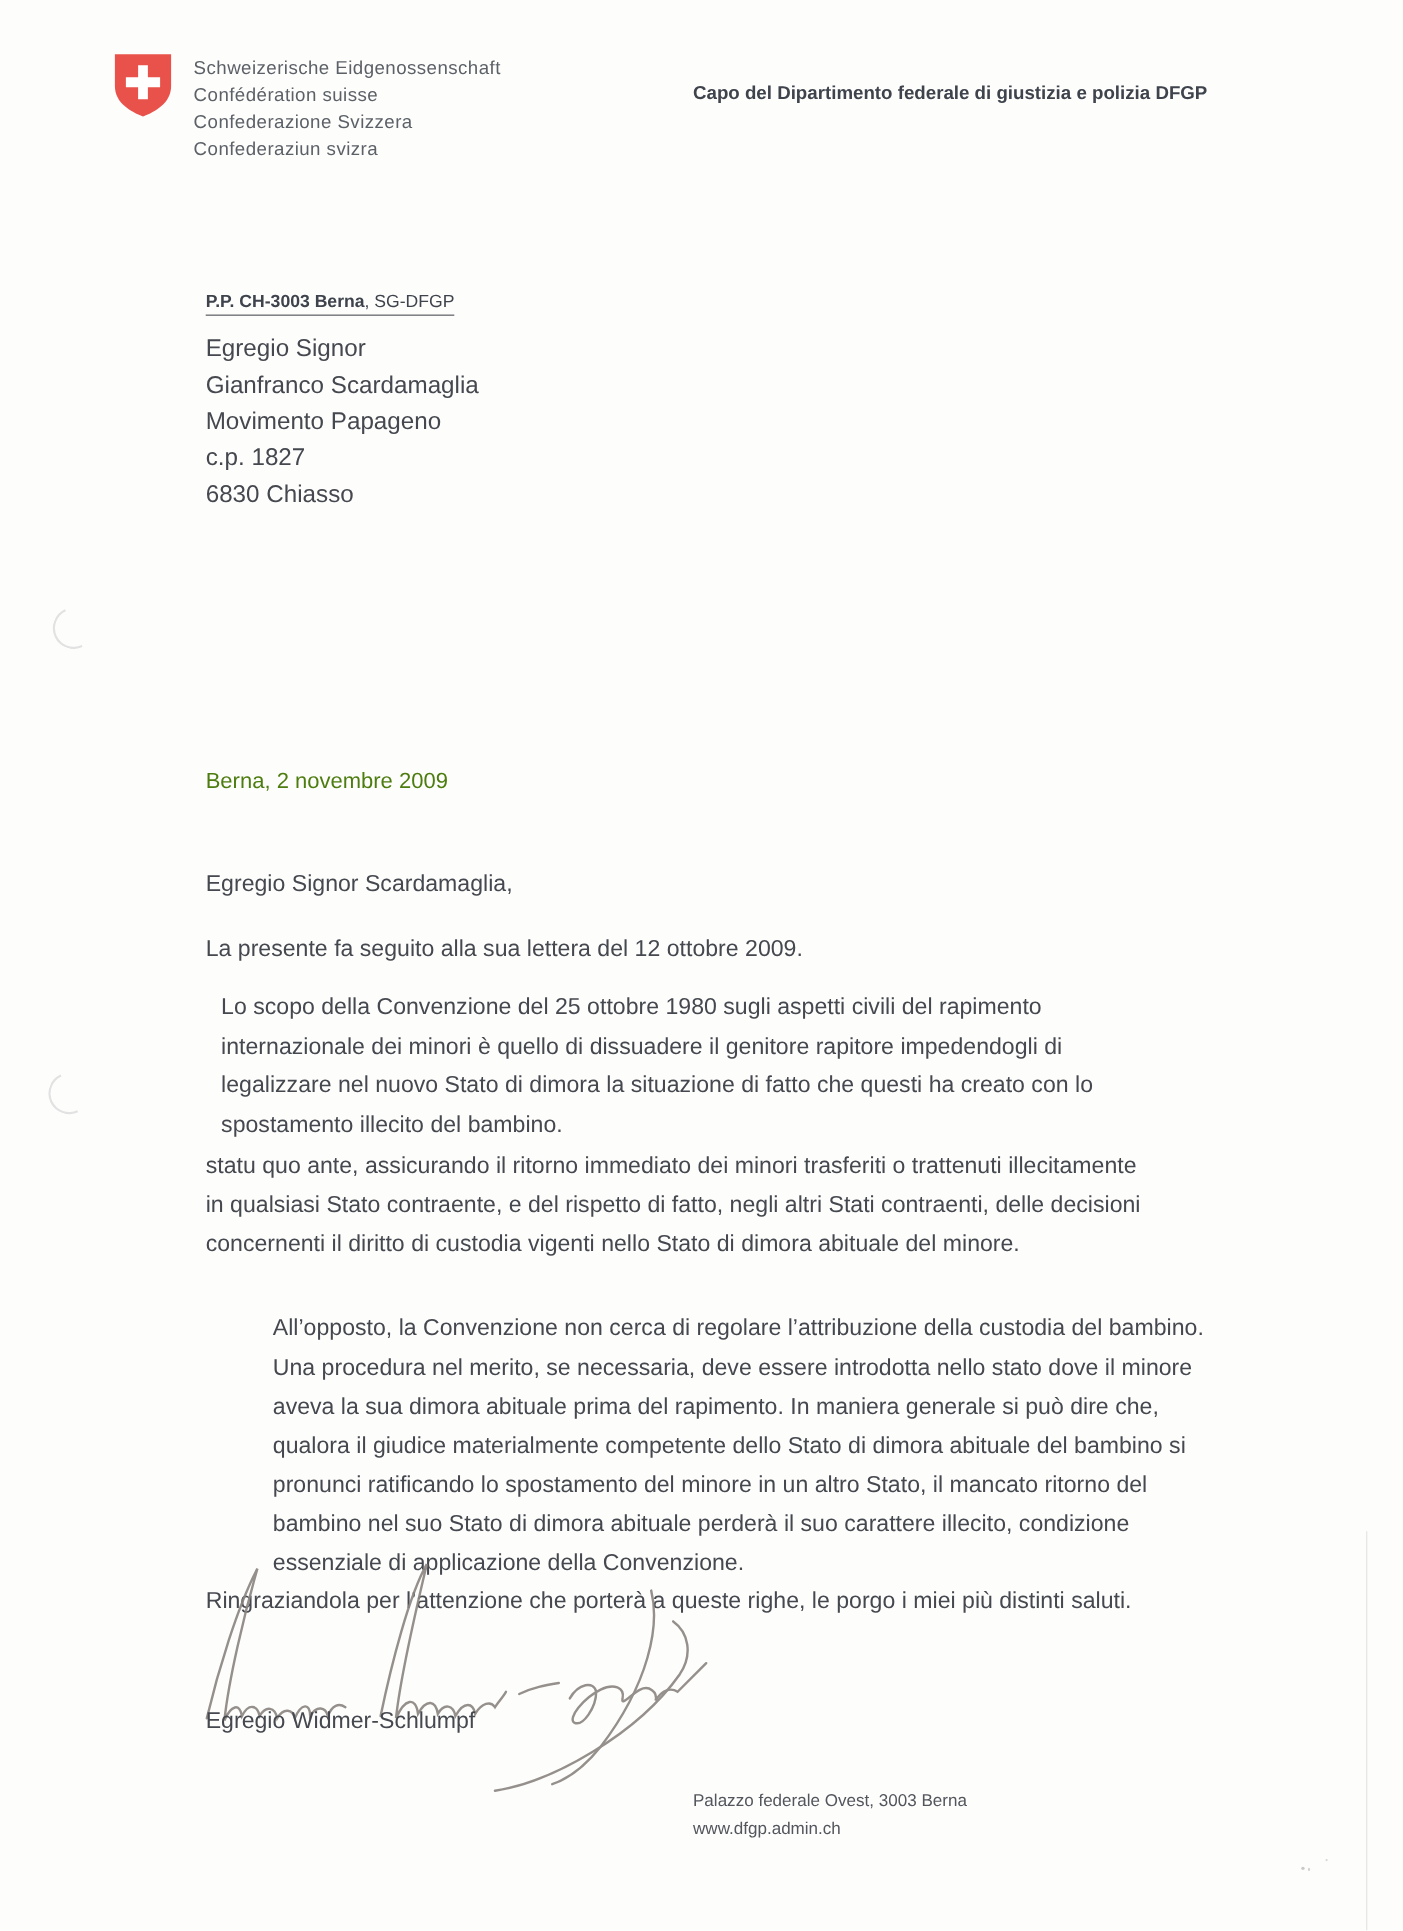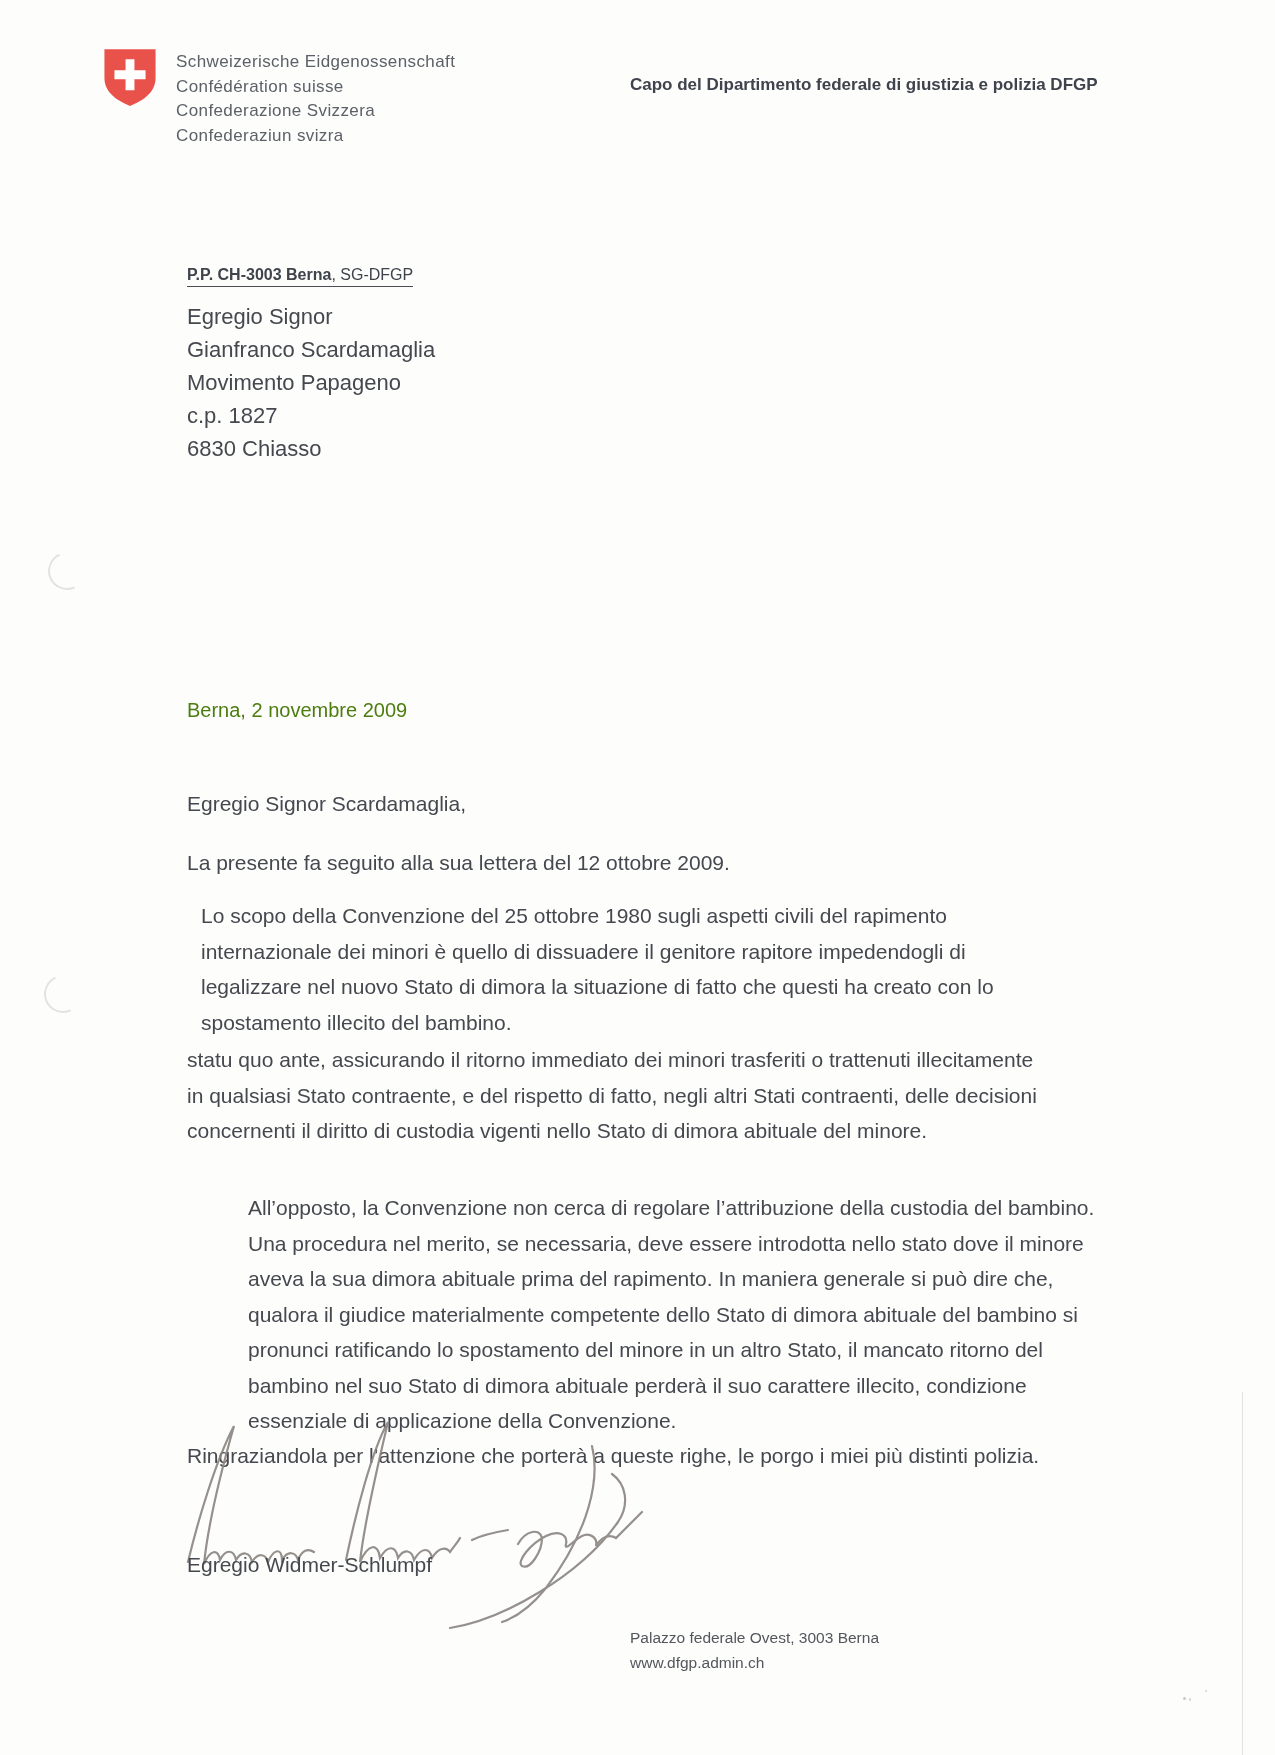--- a/index.html
+++ b/index.html
@@ -100,21 +100,21 @@
 <div class="abs body-text para2"><span class="it">statu quo ante</span><span>, assicurando il ritorno immediato dei minori trasferiti o trattenuti illecitamente
 in qualsiasi Stato contraente, e del rispetto di fatto, negli altri Stati contraenti, delle decisioni
 concernenti il diritto di custodia vigenti nello Stato di dimora abituale del minore.</span></div>
 <div class="abs body-text para3">All’opposto, la Convenzione non cerca di regolare l’attribuzione della custodia del bambino.
 Una procedura nel merito, se necessaria, deve essere introdotta nello stato dove il minore
 aveva la sua dimora abituale prima del rapimento. In maniera generale si può dire che,
 qualora il giudice materialmente competente dello Stato di dimora abituale del bambino si
 pronunci ratificando lo spostamento del minore in un altro Stato, il mancato ritorno del
 bambino nel suo Stato di dimora abituale perderà il suo carattere illecito, condizione
 essenziale di applicazione della Convenzione.</div>
-<div class="abs body-text closing">Ringraziandola per l’attenzione che porterà a queste righe, le porgo i miei più distinti polizia.</div>
+<div class="abs body-text closing">Ringraziandola per l’attenzione che porterà a queste righe, le porgo i miei più distinti saluti.</div>
 
 <svg class="abs signature-svg" viewBox="0 0 500 215" fill="none" stroke="#8a8580" stroke-width="2.2" stroke-linecap="round" opacity="0.9">
 
   <path d="M38,142 C48,100 66,40 84,6 C72,48 58,106 54,144 C60,130 68,128 70,140 C76,128 84,130 86,140 C92,130 100,132 102,142 C108,132 116,134 118,142 C124,128 132,128 132,140 C138,130 146,132 148,140 C152,130 158,128 164,132"></path>
 
   <path d="M196,140 C206,92 222,30 238,2 C228,44 214,104 210,142 C218,124 228,122 230,138 C238,124 246,126 248,138 C254,128 262,130 264,140 C272,126 280,128 282,138 C288,128 296,126 300,132 C304,126 308,122 310,118"></path>
 
   <path d="M322,120 C334,114 346,112 358,110"></path>
 
   <path d="M368,124 C376,110 390,108 392,118 C392,132 380,150 372,146 C366,142 380,124 396,116 C408,110 418,114 416,124 C414,132 424,120 432,116 C440,112 448,118 446,126 C452,116 460,114 466,118 C474,110 482,102 492,92"></path>

